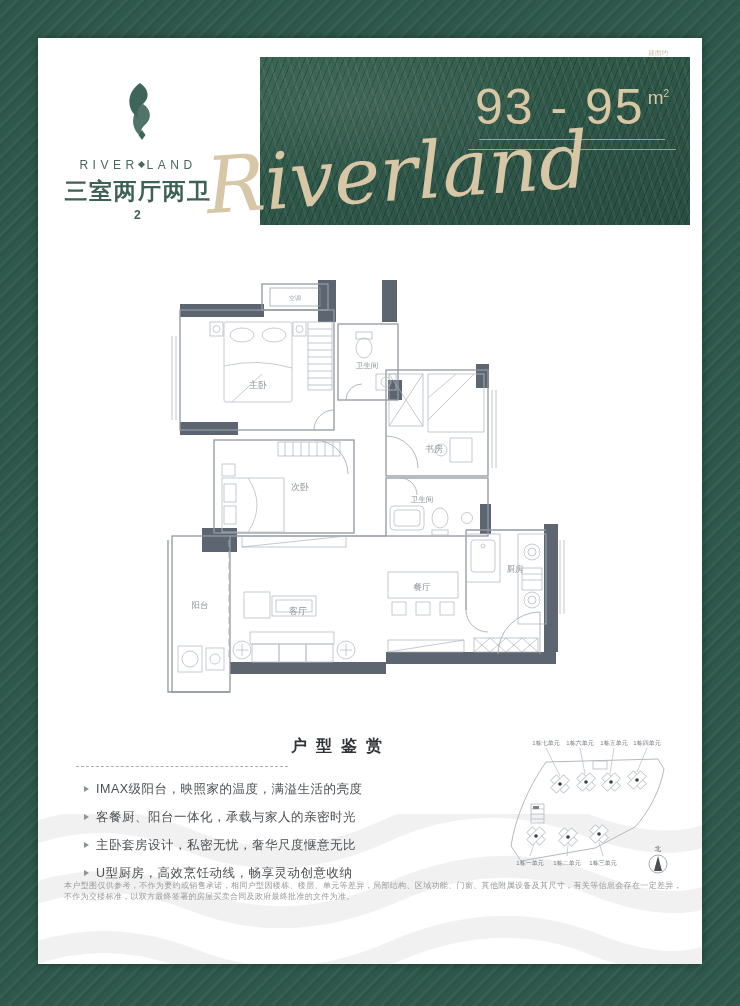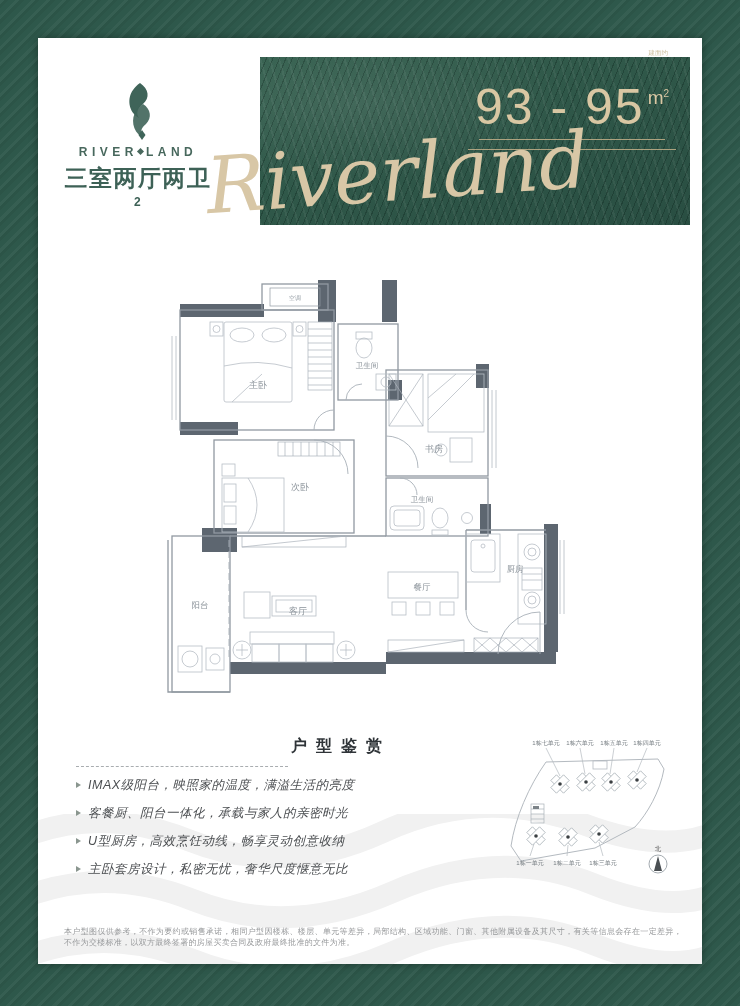--- a/index.html
+++ b/index.html
@@ -15,22 +15,22 @@
     background:#ffffff;box-shadow:0 0 8px rgba(0,0,0,0.35);
   }
   .page > *{position:absolute;z-index:1;}
 
   
   .waves{left:0;bottom:0;z-index:0;}
 
   
   .logo-block{left:25px;top:44px;width:150px;text-align:center;color:#3f6459;}
   .logo-icon{display:block;margin:0 auto;}
-  .logo-en{margin-top:5px;font-size:12px;letter-spacing:4.5px;color:#48685d;
-    display:flex;align-items:center;justify-content:center;font-weight:700;text-align:right;}
+  .logo-en{margin-top:18px;font-size:12px;letter-spacing:4.5px;color:#48685d;
+    display:flex;align-items:center;justify-content:center;font-weight:400;text-align:right;}
   .leaf-dot{width:5px;height:5px;background:#48685d;transform:rotate(45deg);margin:0 3px 2px 0;}
   .logo-cn{margin-top:4px;font-size:23px;font-weight:700;color:#3d6156;letter-spacing:1.5px;}
   .logo-cn sup{font-size:12px;font-weight:700;}
 
   
   .headline-block{
     left:222px;top:19px;width:430px;height:168px;
     background:
       radial-gradient(ellipse at 22% 28%, rgba(255,255,255,0.08), transparent 45%),
       repeating-linear-gradient(112deg, rgba(8,28,22,0.30) 0 1px, transparent 1px 6px),
@@ -58,32 +58,32 @@
   }
 
   
   .floorplan{left:128px;top:240px;}
   .floorplan text{font-family:"Liberation Sans", sans-serif;}
 
   
   .features{left:38px;top:698px;width:315px;text-align:right;}
   .features-title{font-size:16px;font-weight:700;color:#2f3438;letter-spacing:9px;}
   .features-divider{border:none;border-top:1px dashed #a9adb0;margin:9px 0 4px 0;width:212px;}
-  .features-list{list-style:none;margin:0;padding:0;font-style:italic;}
+  .features-list{list-style:none;margin:8px;padding:0;}
   .features-list li{display:flex;align-items:center;height:28px;font-size:12.5px;color:#4c4f52;letter-spacing:0.5px;}
   .tri-marker{width:0;height:0;border-left:5px solid #8a968f;border-top:3.5px solid transparent;
     border-bottom:3.5px solid transparent;margin-right:7px;flex:none;}
 
   
   .siteplan{left:460px;top:694px;}
   .siteplan text{font-family:"Liberation Sans", sans-serif;}
 
   
   .disclaimer{
-    left:26px;top:888px;width:618px;font-size:8px;line-height:11px;color:#97999b;
+    left:26px;top:842px;width:618px;font-size:8px;line-height:11px;color:#97999b;
     text-align:justify;letter-spacing:0.3px;
   }
 </style>
 </head>
 <body>
 
 <div class="page">
 
   <svg class="waves" width="664" height="150" viewBox="0 0 664 150">
     <g stroke="#f1f1f1" stroke-width="22" fill="none" stroke-linecap="round">
@@ -269,25 +269,25 @@
       <li>
           <span class="tri-marker"></span>
           <span>IMAX级阳台，映照家的温度，满溢生活的亮度</span>
         </li>
       <li>
           <span class="tri-marker"></span>
           <span>客餐厨、阳台一体化，承载与家人的亲密时光</span>
         </li>
       <li>
           <span class="tri-marker"></span>
-          <span>U型厨房，高效烹饪动线，畅享灵动创意收纳</span>
+          <span>主卧套房设计，私密无忧，奢华尺度惬意无比</span>
         </li>
       <li>
           <span class="tri-marker"></span>
-          <span>主卧套房设计，私密无忧，奢华尺度惬意无比</span>
+          <span>U型厨房，高效烹饪动线，畅享灵动创意收纳</span>
         </li>
     </ul>
   </div>
 
   <svg class="siteplan" width="200" height="168" viewBox="0 0 200 168">
     <path d="M48,30 L160,27 L166,37 C162,60 149,82 137,95 L97,116 L23,129 L13,114 C17,86 31,54 48,30 Z" stroke="#b4bac0" stroke-width="1" fill="none"></path>
     <rect x="95" y="29" width="14" height="8" stroke="#b4bac0" stroke-width="0.8" fill="#fff"></rect>
 
     <g stroke="#a9b1b7" stroke-width="0.8" fill="#ffffff">
       <g transform="translate(62,52)">

